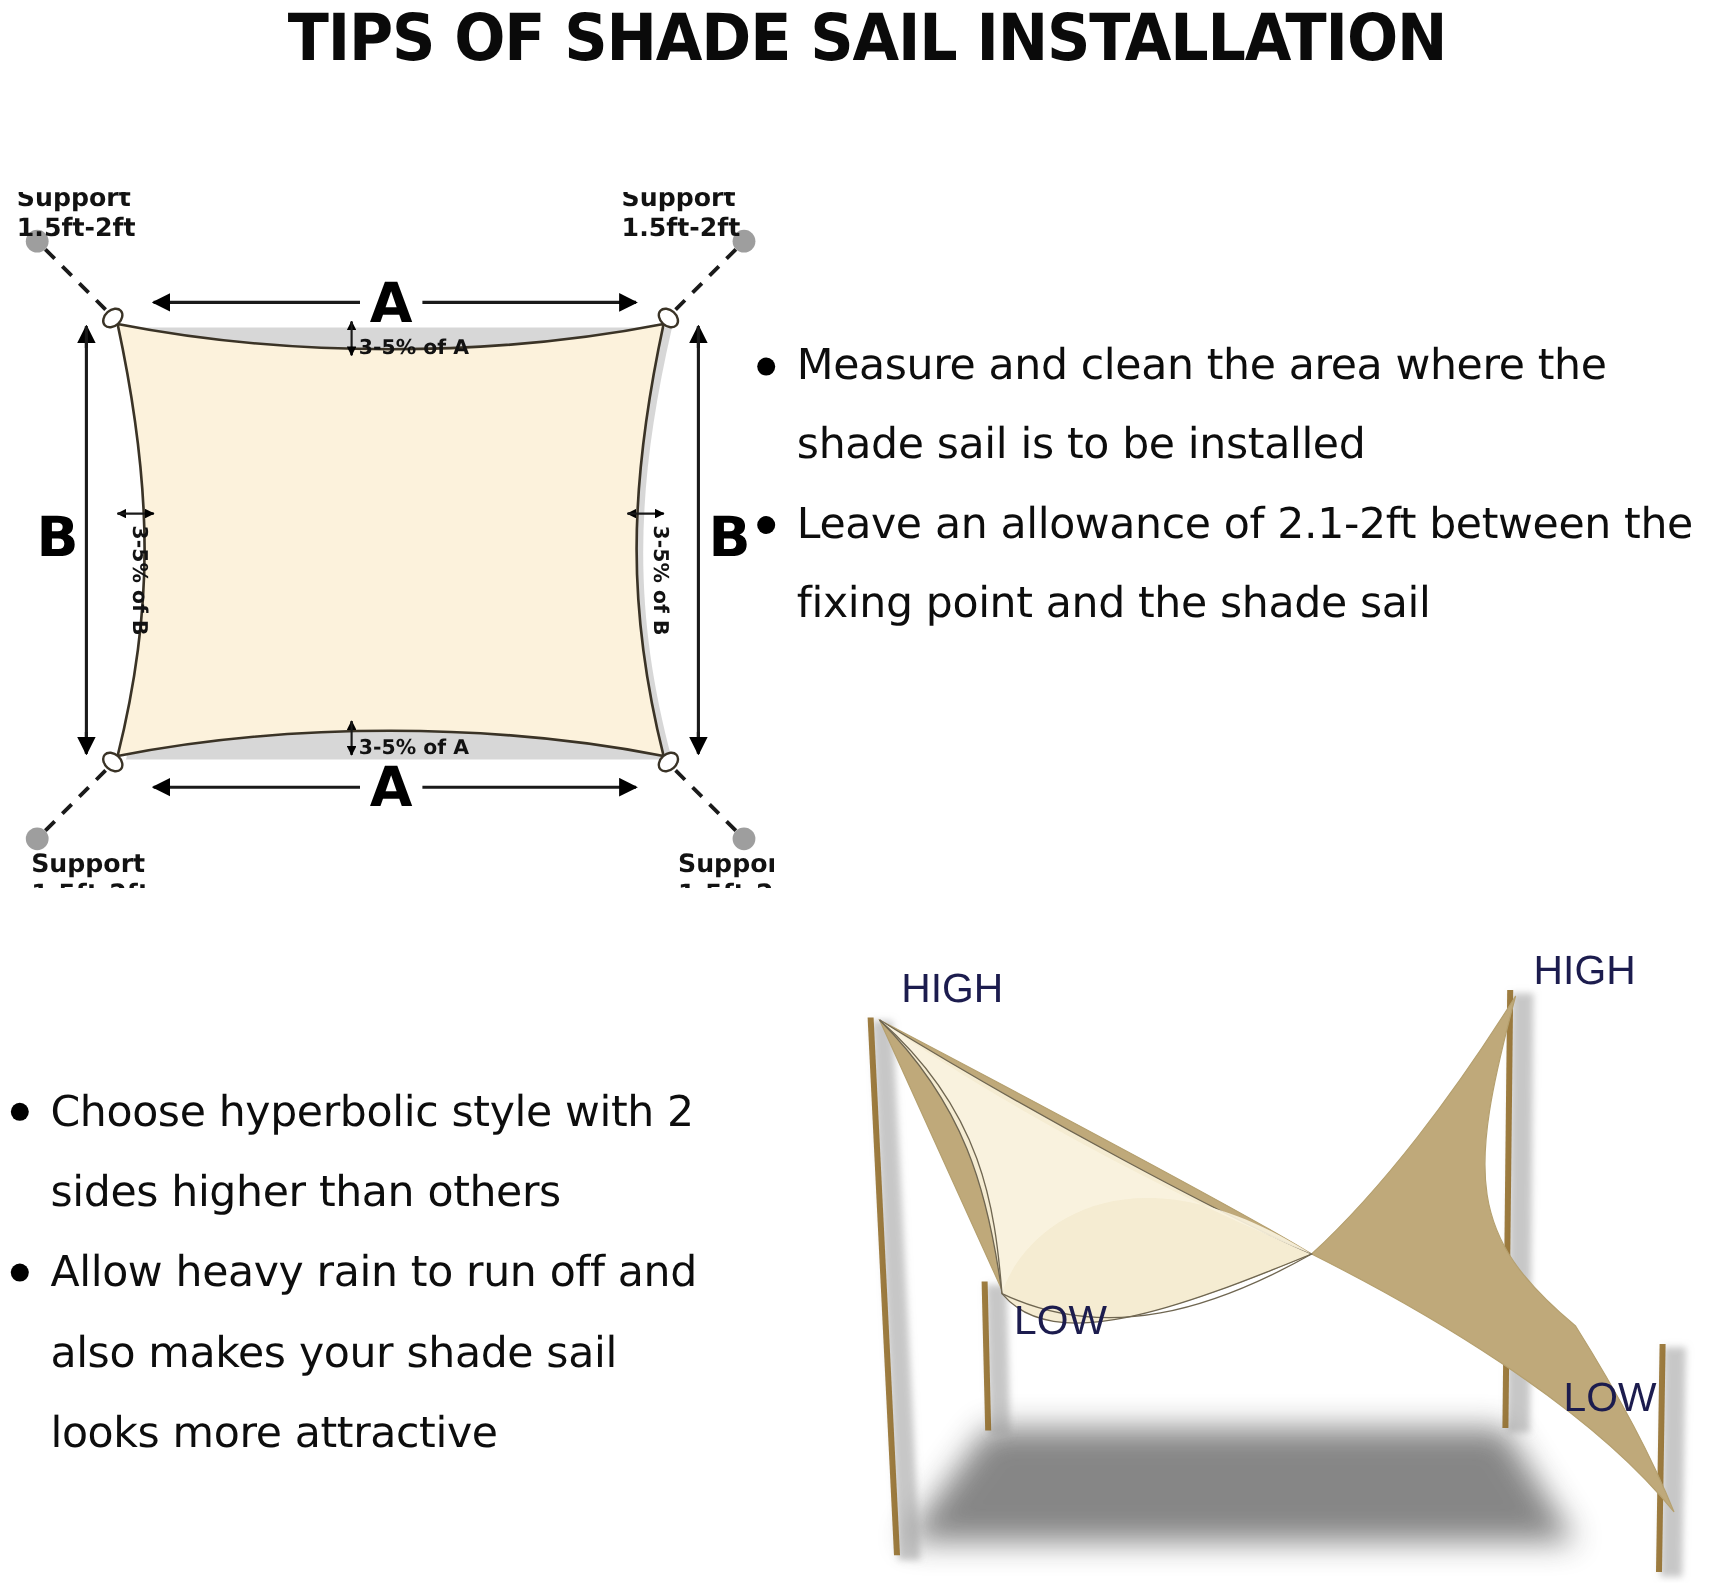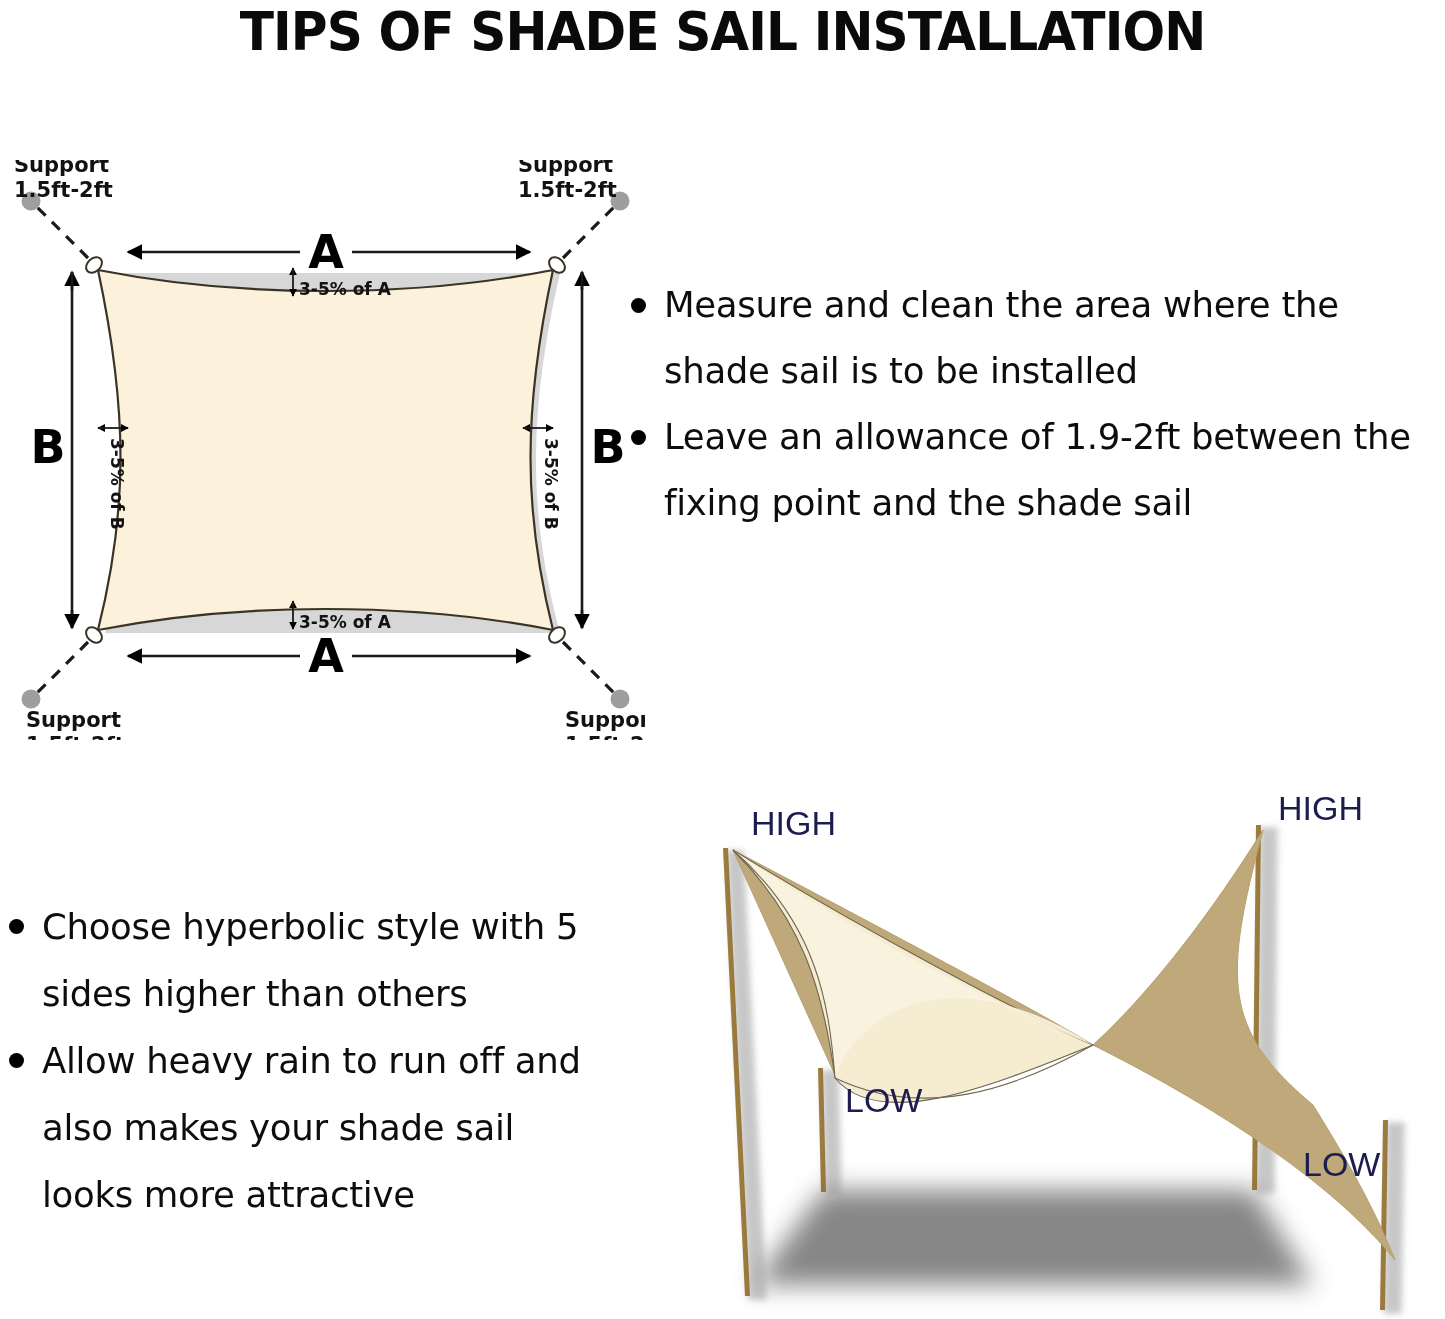--- a/index.html
+++ b/index.html
@@ -232,30 +232,30 @@
 </div>
 
 <div id="top-bullets">
   <ul class="bullets">
     <li>
       <span class="dot"></span>
       <span>Measure and clean the area where the shade sail is to be installed</span>
     </li>
     <li>
       <span class="dot"></span>
-      <span>Leave an allowance of 1.9-2ft between the fixing point and the shade sail</span>
+      <span>Leave an allowance of 2.1-2ft between the fixing point and the shade sail</span>
     </li>
   </ul>
 </div>
 
 <div id="bottom-bullets">
   <ul class="bullets">
     <li>
       <span class="dot"></span>
-      <span>Choose hyperbolic style with 5 sides higher than others</span>
+      <span>Choose hyperbolic style with 2 sides higher than others</span>
     </li>
     <li>
       <span class="dot"></span>
       <span>Allow heavy rain to run off and also makes your shade sail looks more attractive</span>
     </li>
   </ul>
 </div>
 
 <div id="bottom-diagram">
   <svg width="820" height="529" viewBox="0 0 820 529">

